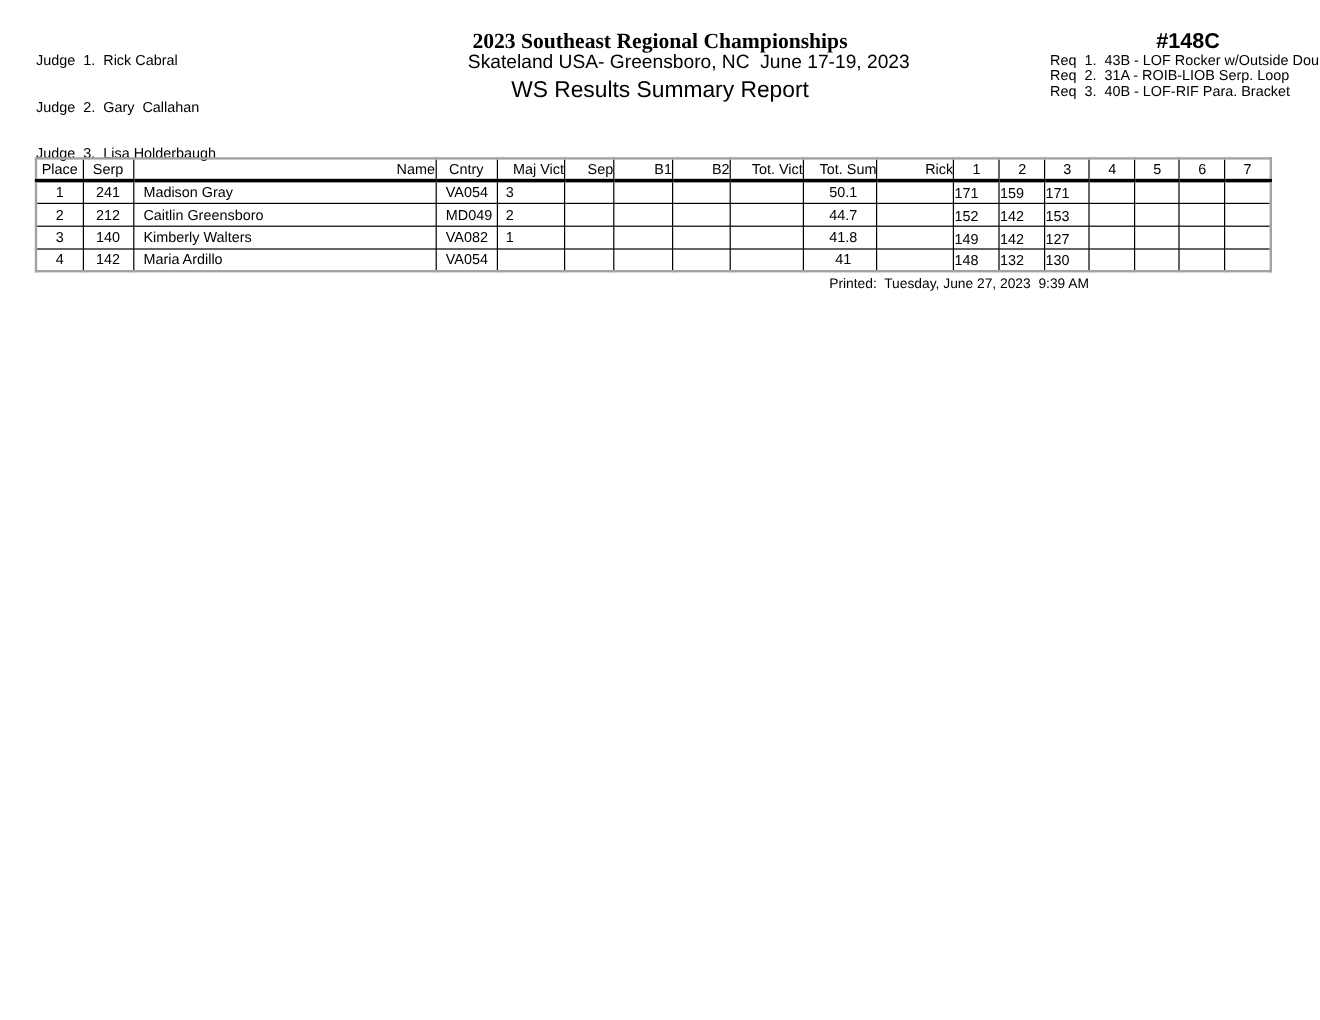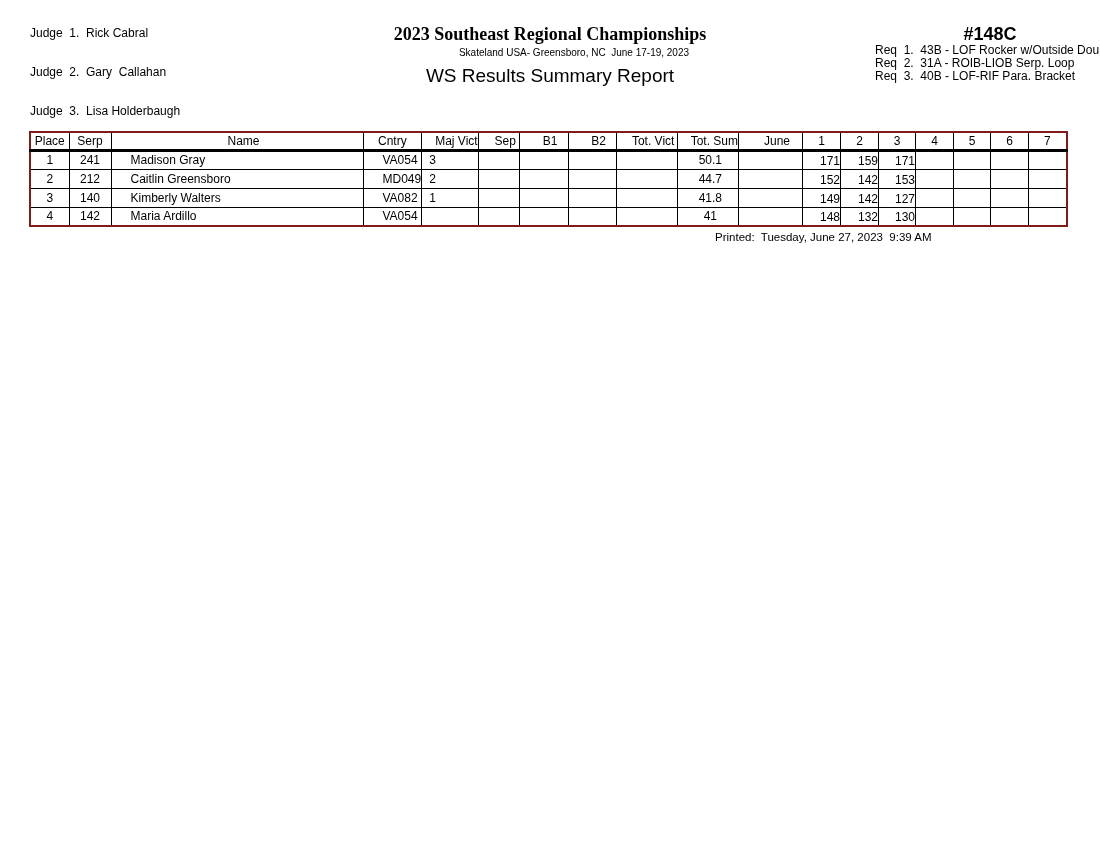--- a/index.html
+++ b/index.html
@@ -3,55 +3,55 @@
 <meta charset="utf-8">
 <style>
   * { margin:0; padding:0; box-sizing:border-box; }
   html, body {
     width:1100px; height:850px;
     background:#ffffff; color:#000000;
     overflow:hidden; position:relative;
     font-family:"Liberation Sans", sans-serif;
   }
   .judges {
-    position:absolute; left:30px; top:1px;
+    position:absolute; left:30px; top:18px;
     font-size:12px; line-height:13px; white-space:pre;
   }
   .title-block {
     position:absolute; left:0; top:24px; width:1100px;
     text-align:center;
   }
   .title-main   { font-size:18px; font-weight:bold; line-height:20px;font-family:Liberation Serif, serif; }
-  .title-venue  { font-size:10px; line-height:18px; white-space:pre;margin-left:48px; }
+  .title-venue  { font-size:16px; line-height:18px; white-space:pre;margin-left:48px; }
   .title-event  { font-size:20px; font-weight:bold; line-height:22px; margin-top:2px; }
   .title-report { font-size:19px; line-height:20px; margin-top:4px; }
   .req-block { position:absolute; left:875px; top:24px; width:230px; }
   .req-heading { font-size:18px; font-weight:bold; text-align:center; line-height:20px; }
   .req-line { font-size:12px; line-height:13px; white-space:pre; }
   table.results-table {
     position:absolute; left:29px; top:131px;
     border-collapse:collapse; table-layout:fixed;
-    border:2px solid #7f1d1d;
+    border:2px solid #a3a3a3;
   }
   .results-table th, .results-table td {
     border:1px solid #000000; overflow:hidden; white-space:nowrap;
     font-size:12px; font-weight:normal;
   }
   .results-table th { height:18px; border-bottom:3px solid #000000; }
   .results-table td { height:19px; vertical-align:middle; }
-  .h-left   { text-align:center; padding-left:13px; }
+  .h-left   { text-align:right; padding-left:13px; }
   .h-center { text-align:center; }
   .c-center { text-align:center; }
-  .c-left   { text-align:left; padding-left:19px;margin-left:16px; }
+  .c-left   { text-align:left; padding-left:8px;margin-left:16px; }
   .c-left7  { text-align:left; padding-left:7px; }
   .c-left5  { text-align:center; padding-left:5px; }
-  .c-score  { font-size:8px; text-align:right; vertical-align:top; padding-top:2px;margin-left:33px; }
+  .c-score  { font-size:8px; text-align:left; vertical-align:top; padding-top:2px;margin-left:33px; }
   .printed {
     position:absolute; left:691px; top:231px;
-    font-size:11.5px; white-space:pre;margin-left:24px;
+    font-size:11.5px; white-space:pre;
   }
 </style>
 </head>
 <body>
 
 <div class="judges">
   <div>Judge  1.  Rick Cabral</div>
   <div>Judge  2.  Gary  Callahan</div>
   <div>Judge  3.  Lisa Holderbaugh</div>
 </div>
@@ -95,21 +95,21 @@
         <th class="h-center">Place</th>
         <th class="h-center">Serp</th>
         <th class="h-left">Name</th>
         <th class="h-center">Cntry</th>
         <th class="h-left">Maj Vict</th>
         <th class="h-left">Sep</th>
         <th class="h-left">B1</th>
         <th class="h-left">B2</th>
         <th class="h-left">Tot. Vict</th>
         <th class="h-left">Tot. Sum</th>
-        <th class="h-left">June</th>
+        <th class="h-left">Rick</th>
         <th class="h-center">1</th>
         <th class="h-center">2</th>
         <th class="h-center">3</th>
         <th class="h-center">4</th>
         <th class="h-center">5</th>
         <th class="h-center">6</th>
         <th class="h-center">7</th>
       </tr>
   </thead>
   <tbody>

